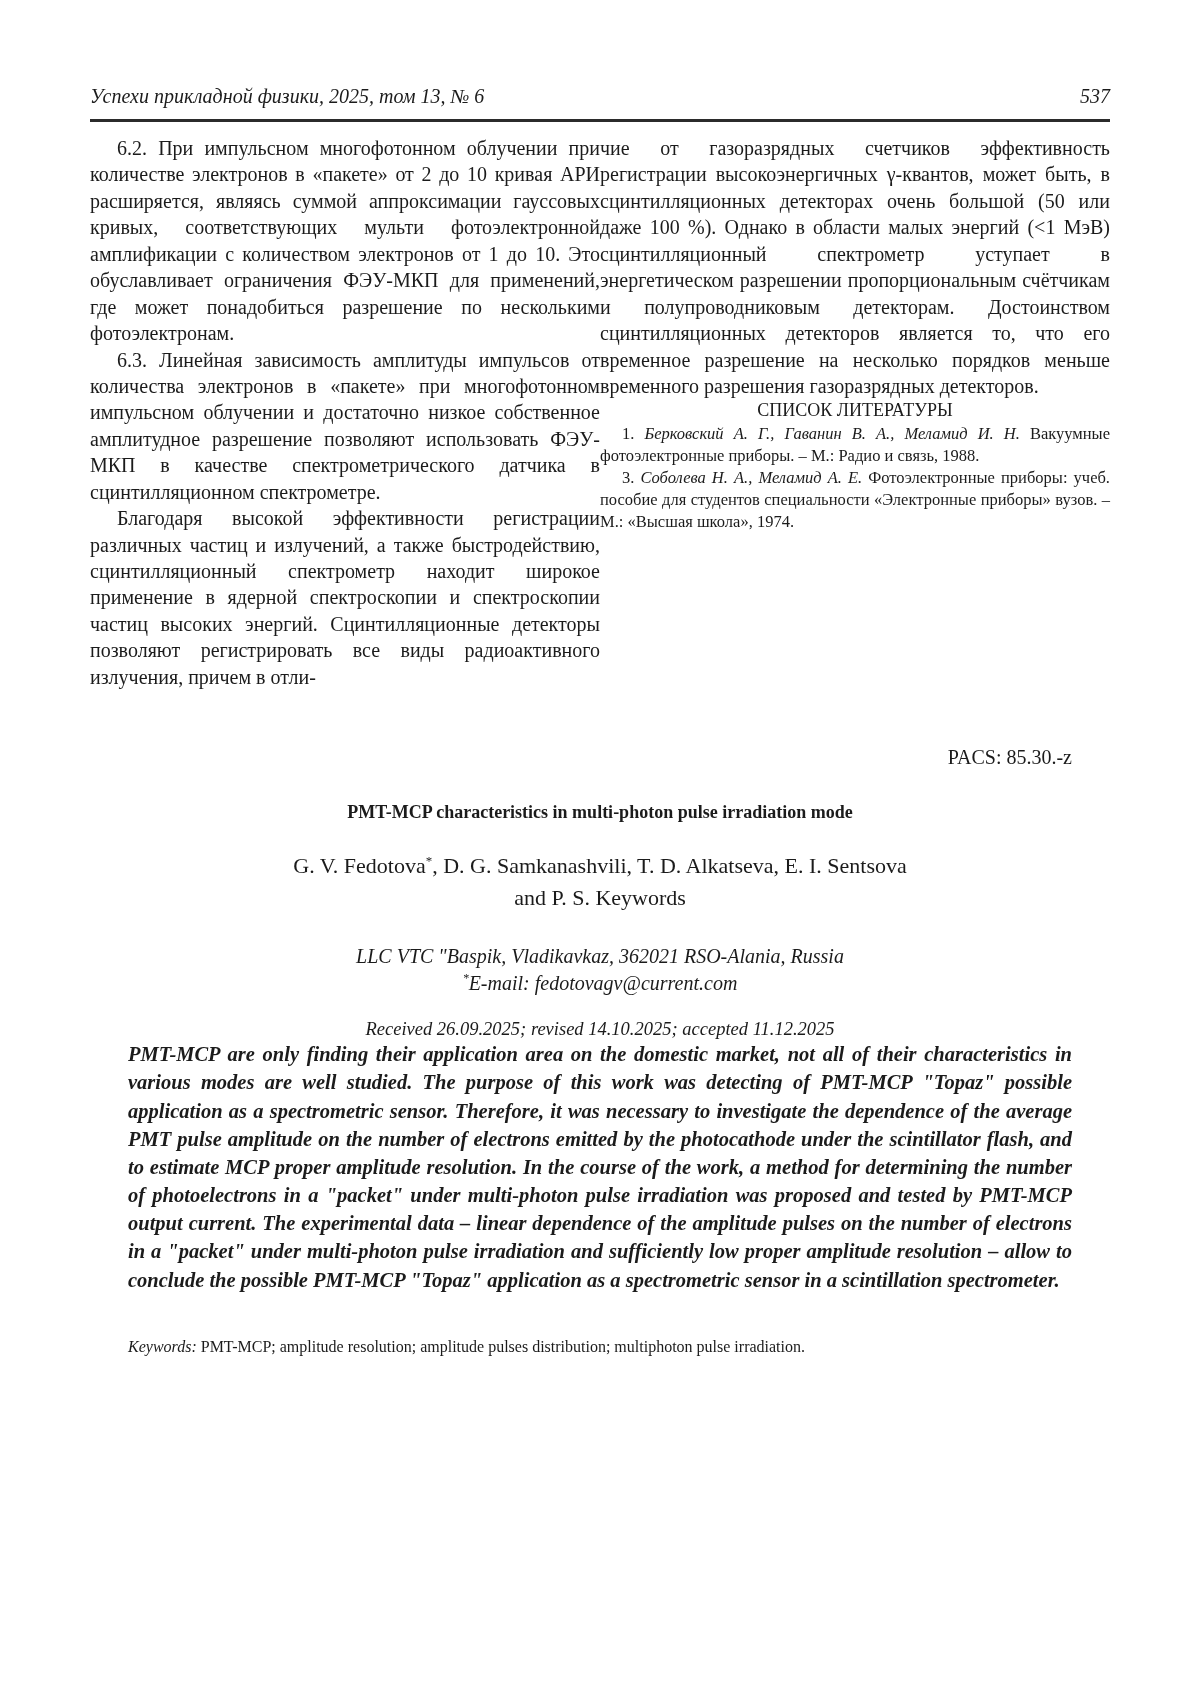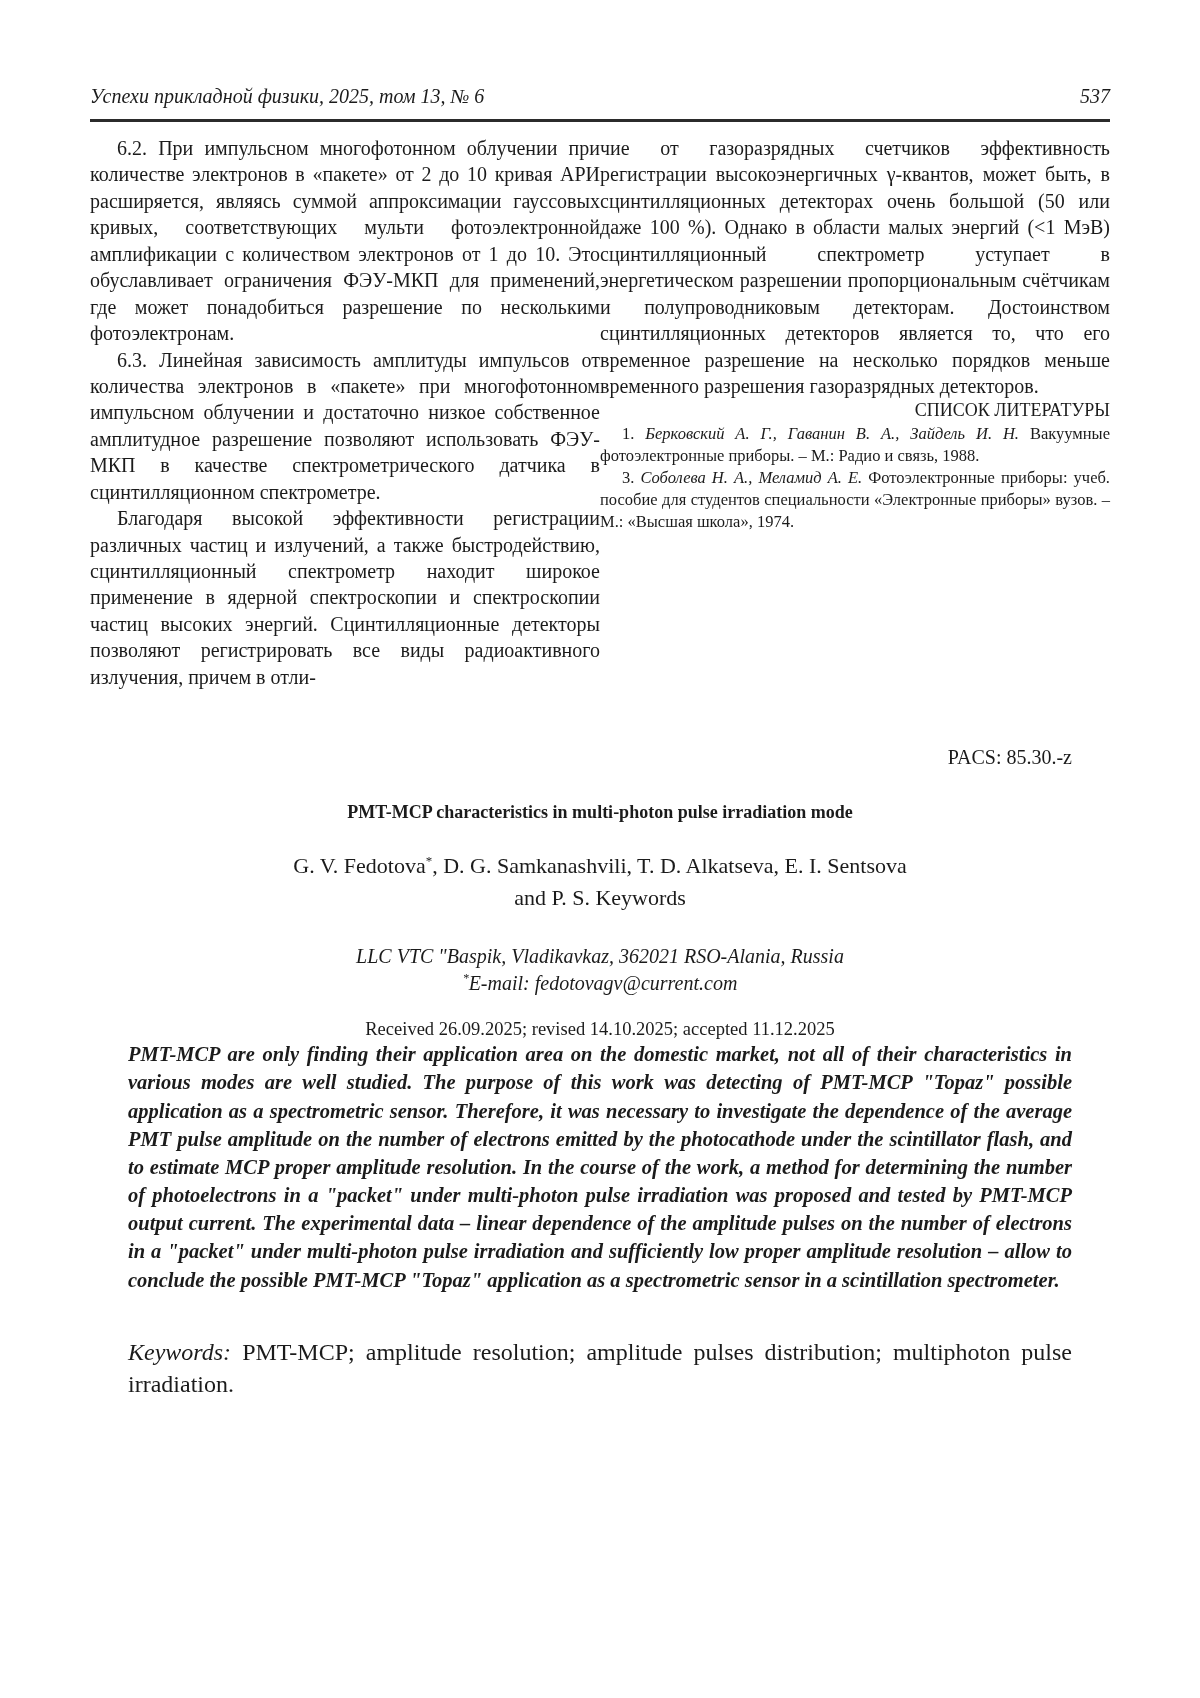--- a/index.html
+++ b/index.html
@@ -39,21 +39,21 @@
   .col{
     flex:1 1 0;
     font-size:20px;
     line-height:1.322;
     text-align:justify;
   }
   .col p{margin:0;}
   .col p.indent{text-indent:27px;}
   
   .ref-heading{
-    text-align:right;
+    text-align:center;
     font-size:18px;
     margin-top:48px;
     margin-bottom:16px;
     text-indent:0;
   }
   .refs{
     font-size:16.5px;
     line-height:1.33;
     text-align:justify;
   }
@@ -89,33 +89,34 @@
   }
   .email{
     text-align:center;
     font-style:italic;
     font-size:20px;
     margin-top:2px;
   }
   .email sup{font-size:12px;}
   .received{
     text-align:center;
+    font-style:italic;
     font-size:18.5px;
     margin-top:24px;
   }
   .abstract{
     font-weight:bold;
     font-style:italic;
     font-size:20.5px;
     line-height:1.375;
     text-align:justify;
   }
   .keywords{
     margin-top:42px;
-    font-size:24px;
+    font-size:16px;
     line-height:1.35;
     text-align:justify;
   }
   .keywords .kw-label{font-style:italic;}
 </style>
 </head>
 <body>
 
 <div class="page">
   <div class="content">
@@ -129,21 +130,21 @@
     <div class="columns">
       <div class="col">
         <p class="indent">6.2. При импульсном многофотонном облучении при количестве электронов в «пакете» от 2 до 10 кривая АРИ расширяется, являясь суммой аппроксимации гауссовых кривых, соответствующих мульти фотоэлектронной амплификации с количеством электронов от 1 до 10. Это обуславливает ограничения ФЭУ-МКП для применений, где может понадобиться разрешение по нескольким фотоэлектронам.</p>
         <p class="indent">6.3. Линейная зависимость амплитуды импульсов от количества электронов в «пакете» при многофотонном импульсном облучении и достаточно низкое собственное амплитудное разрешение позволяют использовать ФЭУ-МКП в качестве спектрометрического датчика в сцинтилляционном спектрометре.</p>
         <p class="indent">Благодаря высокой эффективности регистрации различных частиц и излучений, а также быстродействию, сцинтилляционный спектрометр находит широкое применение в ядерной спектроскопии и спектроскопии частиц высоких энергий. Сцинтилляционные детекторы позволяют регистрировать все виды радиоактивного излучения, причем в отли-</p>
       </div>
       <div class="col">
         <p>чие от газоразрядных счетчиков эффективность регистрации высокоэнергичных γ-квантов, может быть, в сцинтилляционных детекторах очень большой (50 или даже 100 %). Однако в области малых энергий (&lt;1 МэВ) сцинтилляционный спектрометр уступает в энергетическом разрешении пропорциональным счётчикам и полупроводниковым детекторам. Достоинством сцинтилляционных детекторов является то, что его временное разрешение на несколько порядков меньше временного разрешения газоразрядных детекторов.</p>
         <p class="ref-heading">СПИСОК ЛИТЕРАТУРЫ</p>
         <div class="refs">
-          <p><span>1.</span> <span class="au">Берковский А. Г., Гаванин В. А., Зайдель И. Н.</span> <span>Вакуумные фотоэлектронные приборы. – М.: Радио и связь, 1988.</span></p>
+          <p><span>1.</span> <span class="au">Берковский А. Г., Гаванин В. А., Меламид И. Н.</span> <span>Вакуумные фотоэлектронные приборы. – М.: Радио и связь, 1988.</span></p>
           <p><span>3.</span> <span class="au">Соболева Н. А., Меламид А. Е.</span> <span>Фотоэлектронные приборы: учеб. пособие для студентов специальности «Электронные приборы» вузов. – М.: «Высшая школа», 1974.</span></p>
         </div>
       </div>
     </div>
 
     <div class="article">
       <div class="pacs inset">PACS: 85.30.-z</div>
 
       <div class="title">PMT-MCP characteristics in multi-photon pulse irradiation mode</div>
 

